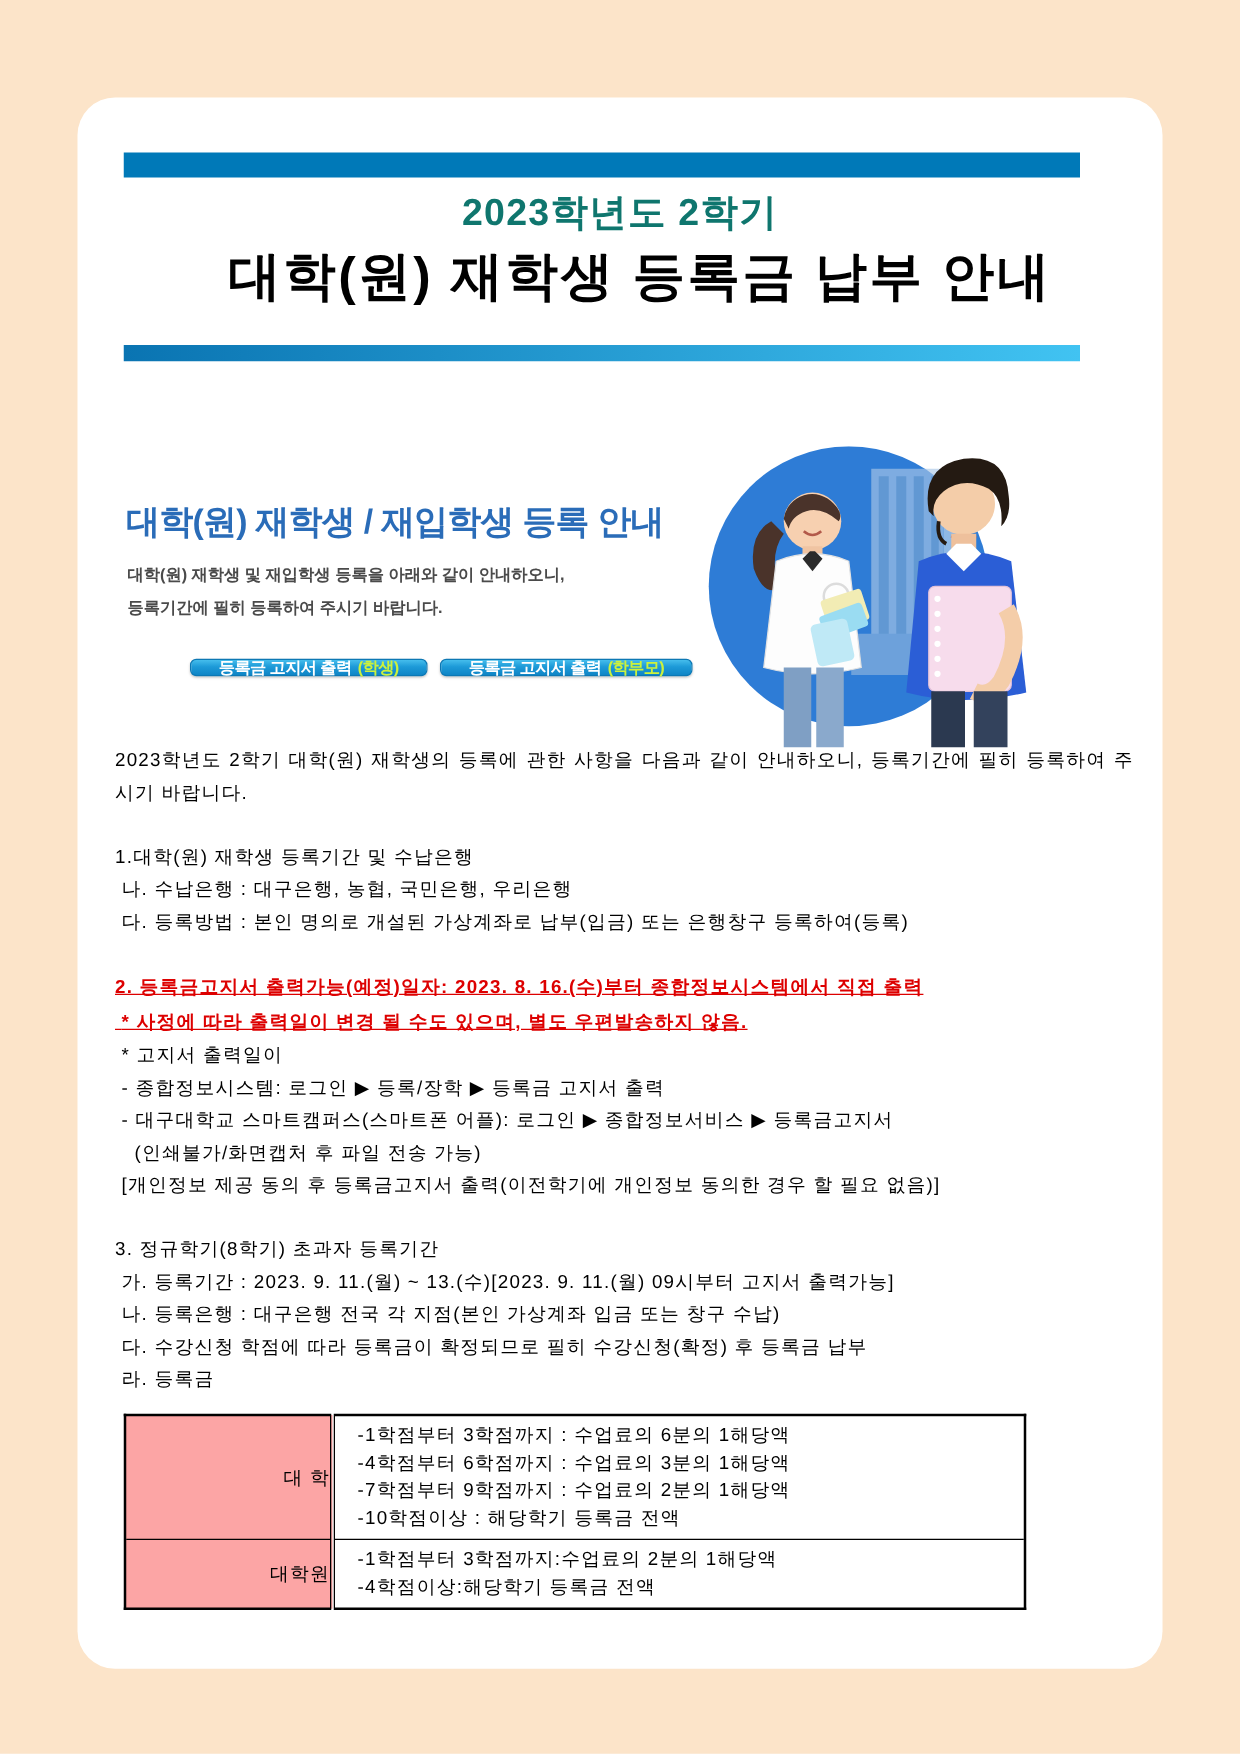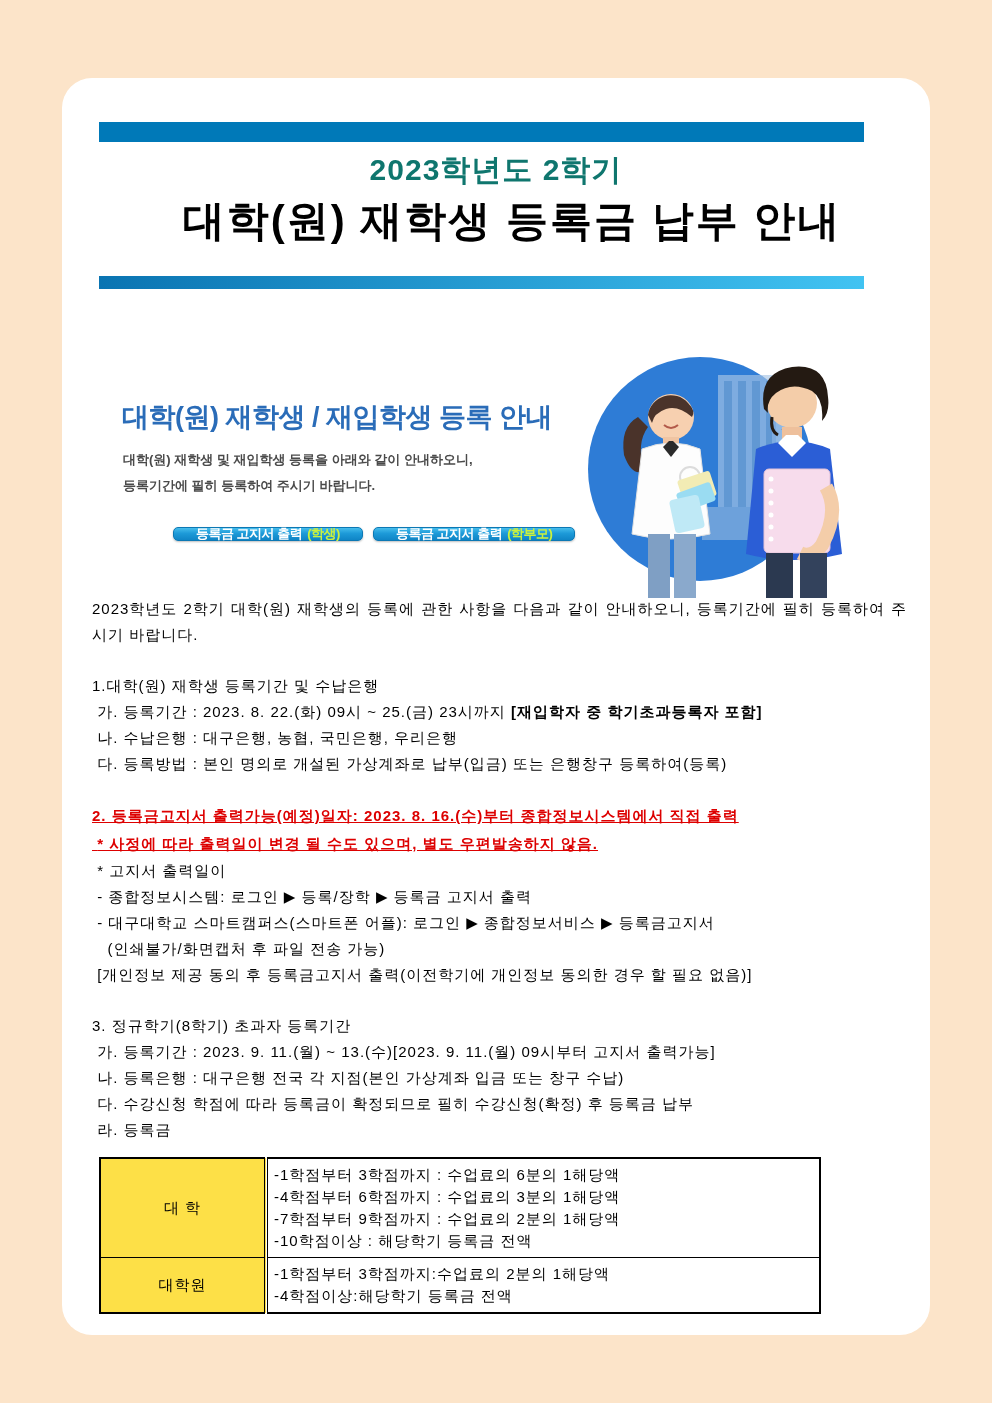--- a/index.html
+++ b/index.html
@@ -26,21 +26,21 @@
   .main-title {
     position:absolute; left:16px; top:115px; width:100%;
     text-align:center; font-size:42px; font-weight:bold; color:#000;
     letter-spacing:2px;
   }
   .gradient-bar {
     position:absolute; left:37px; top:198px; width:765px; height:13px;
     background:linear-gradient(to right,#0a74b2,#41c3f2);
   }
   
-  .banner { position:absolute; left:37px; top:277px; width:800px; height:243px;margin-left:21px; }
+  .banner { position:absolute; left:37px; top:277px; width:800px; height:243px; }
   .banner-title {
     position:absolute; left:2px; top:44px;
     font-size:27px; font-weight:bold; color:#2a6cb8; letter-spacing:-0.5px;
   }
   .banner-sub {
     position:absolute; left:3px; top:92px;
     font-size:13px; color:#4a4a4a; line-height:20px; font-weight:bold;
   }
   .banner-buttons { position:absolute; left:53px; top:172px; display:flex; gap:10px; }
   .bn-btn {
@@ -65,28 +65,28 @@
     color:#dd0000; font-weight:bold; text-decoration:underline;
   }
   .b { font-weight:bold; }
   
   .fee-table {
     margin:14px 0 0 7px; width:722px; border-collapse:collapse;
     font-size:15px; letter-spacing:1px;
   }
   .fee-table td { border:1px solid #000; }
   .fee-table .cat {
-    width:166px; background:#fde047; text-align:center;
+    width:166px; background:#fca5a5; text-align:right;
     border-right:4px double #000; font-weight:normal;
   }
   .fee-table tr:first-child td { border-top:2px solid #000; }
   .fee-table tr:last-child td { border-bottom:2px solid #000; }
   .fee-table td:first-child { border-left:2px solid #000; }
   .fee-table td:last-child { border-right:2px solid #000; }
-  .fee-table .det { padding:5px 6px; }
+  .fee-table .det { padding:5px 18px; }
   .fee-table .det .ln { line-height:22px; }
 </style>
 </head>
 <body>
 
 <div class="panel">
 
   <div class="top-bar"></div>
   <div class="term">2023학년도 2학기</div>
   <div class="main-title">대학(원) 재학생 등록금 납부 안내</div>
@@ -156,21 +156,20 @@
         <rect x="232" y="196" width="27" height="45" fill="#33425c"></rect>
       </g>
     </svg>
   </div>
 
   <div class="content">
     <p class="intro">2023학년도 2학기 대학(원) 재학생의 등록에 관한 사항을 다음과 같이 안내하오니, 등록기간에 필히 등록하여 주시기 바랍니다.</p>
 
     <div class="sec">
       <div class="ln">1.대학(원) 재학생 등록기간 및 수납은행</div>
-      <div class="ln"><span> 가. 등록기간 : 2023. 8. 22.(화) 09시 ~ 25.(금) 23시까지 </span><span class="b">[재입학자 중 학기초과등록자 포함]</span></div>
       <div class="ln"> 나. 수납은행 : 대구은행, 농협, 국민은행, 우리은행</div>
       <div class="ln"> 다. 등록방법 : 본인 명의로 개설된 가상계좌로 납부(입금) 또는 은행창구 등록하여(등록)</div>
     </div>
 
     <div class="sec">
       <div class="red-ln">2. 등록금고지서 출력가능(예정)일자: 2023. 8. 16.(수)부터 종합정보시스템에서 직접 출력</div>
       <div class="red-ln"> * 사정에 따라 출력일이 변경 될 수도 있으며, 별도 우편발송하지 않음.</div>
       <div class="ln"> * 고지서 출력일이</div>
       <div class="ln"> - 종합정보시스템: 로그인 ▶ 등록/장학 ▶ 등록금 고지서 출력</div>
       <div class="ln"> - 대구대학교 스마트캠퍼스(스마트폰 어플): 로그인 ▶ 종합정보서비스 ▶ 등록금고지서</div>

